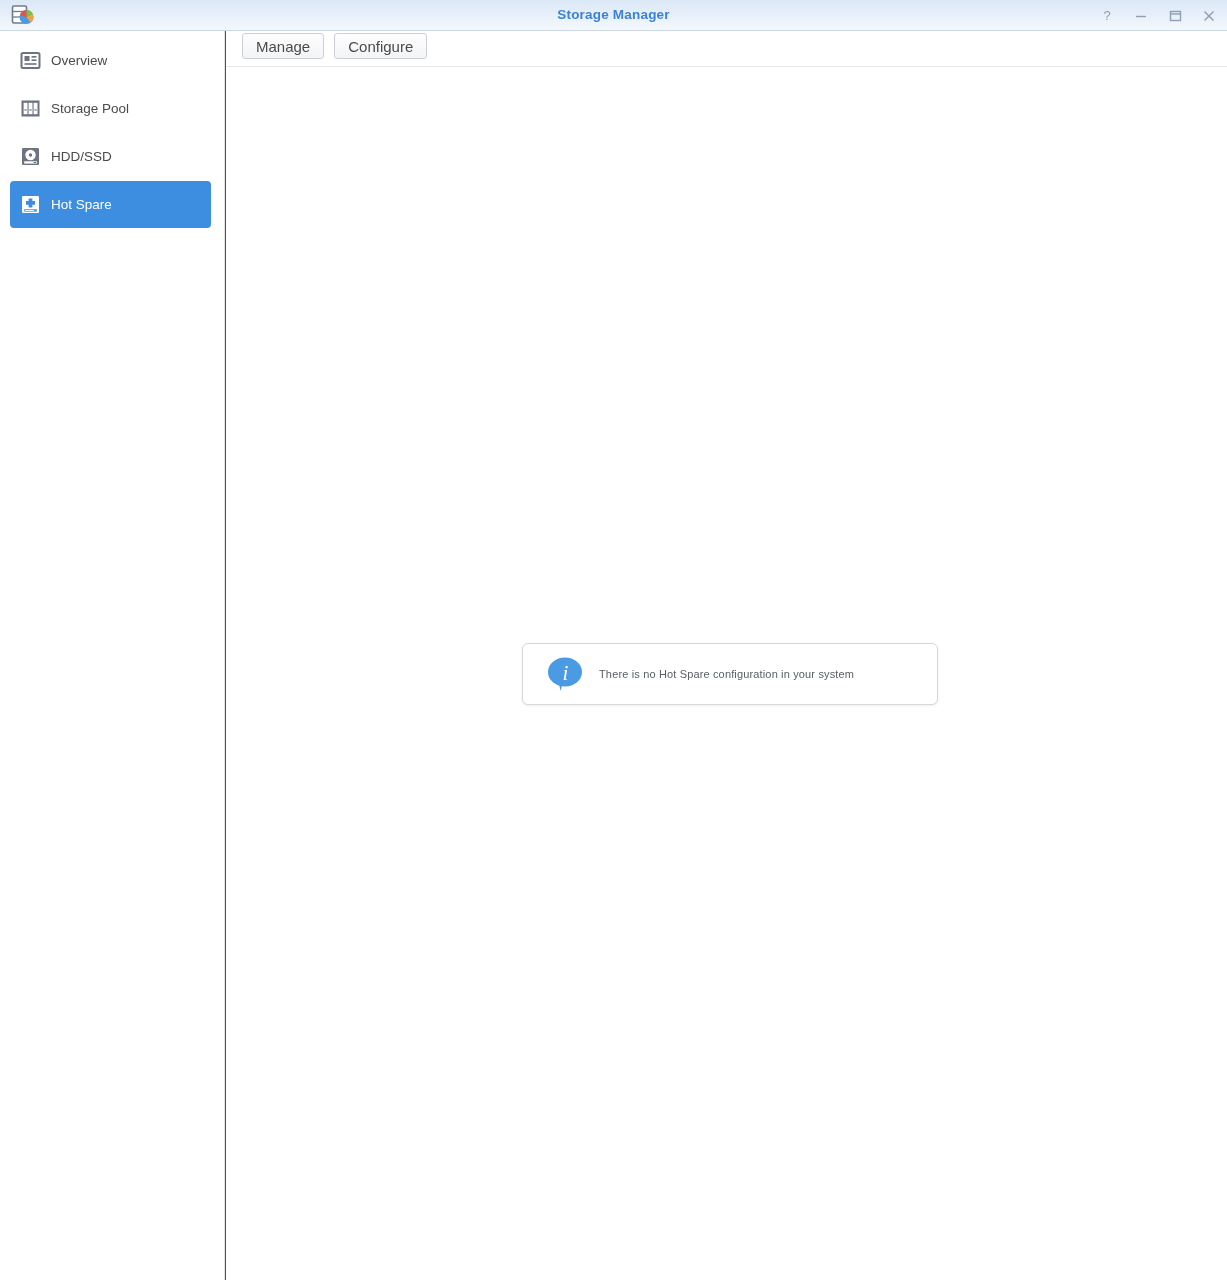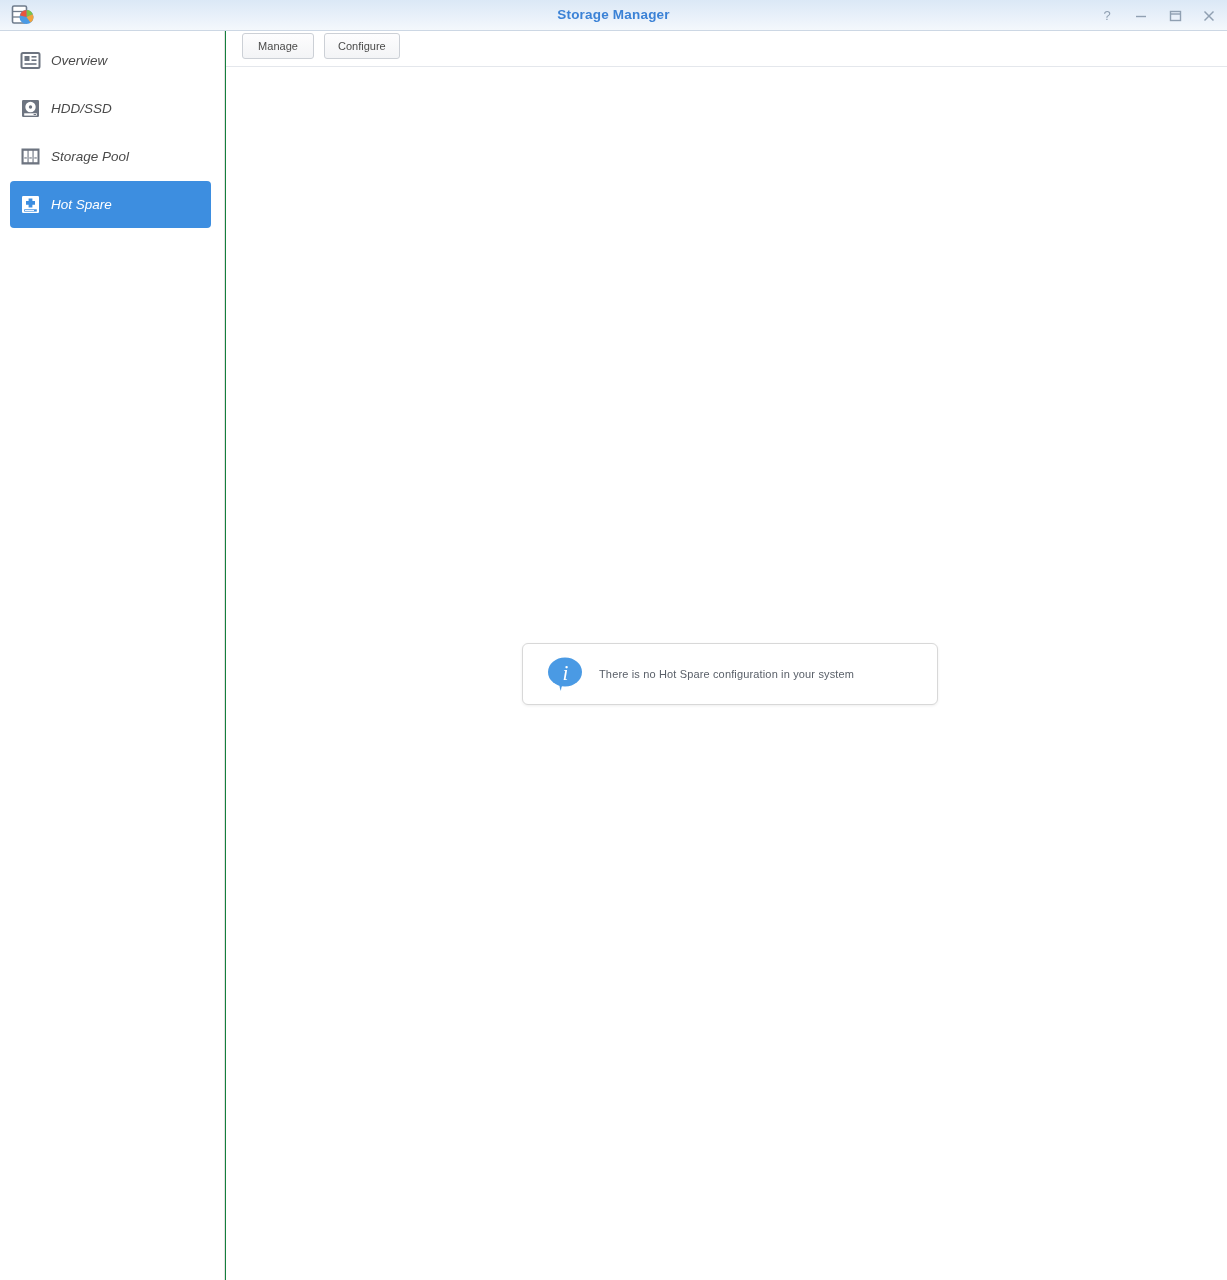--- a/index.html
+++ b/index.html
@@ -9,21 +9,21 @@
     height: 1280px;
     background: #ffffff;
     font-family: "Liberation Sans", sans-serif;
     overflow: hidden;
   }
 
   #app {
     position: relative;
     width: 1227px;
     height: 1280px;
-    background: #15803d;
+    background: #0369a1;
   }
 
   
   .titlebar {
     position: absolute;
     top: 0; left: 0;
     width: 1227px;
     height: 31px;
     background: linear-gradient(to bottom, #dbe8f6 0%, #e6eff9 45%, #f4f8fc 100%);
     border-bottom: 1px solid #ccd7e4;
@@ -68,21 +68,20 @@
   
   .sidebar {
     position: absolute;
     left: 0;
     top: 31px;
     width: 225px;
     height: 1249px;
     background: #ffffff;
     border-right: 1px solid #e2e2e2;
     padding-top: 6px;
-    font-style: italic;
   }
 
   .nav-item {
     position: relative;
     display: flex;
     align-items: center;
     height: 47px;
     margin: 0 13px 1px 10px;
     border-radius: 4px;
     padding-left: 9px;
@@ -127,21 +126,21 @@
     gap: 10px;
   }
 
   .tb-button {
     height: 26px;
     min-width: 72px;
     padding: 0 13px;
     background: linear-gradient(to bottom, #fdfdfe 0%, #f3f4f6 100%);
     border: 1px solid #ccd0d6;
     border-radius: 3px;
-    font-size: 11px;
+    font-size: 15px;
     font-family: "Liberation Sans", sans-serif;
     color: #4b4b4b;
     cursor: pointer;
     display: flex;
     align-items: center;
     justify-content: center;
   }
 
   .toolbar-sep {
     position: absolute;
@@ -240,45 +239,45 @@
           <rect x="4.5" y="13.2" width="12" height="1.6" fill="#6d7480"></rect>
         </svg>
       </span>
       <span class="nav-label">Overview</span>
     </div>
 
 
     <div class="nav-item">
       <span class="nav-icon">
         <svg width="21" height="21" viewBox="0 0 21 21">
-          <rect x="2" y="2" width="17" height="17" rx="1.2" fill="#6d7480"></rect>
-          <circle cx="10.5" cy="9" r="5.2" fill="#ffffff"></circle>
-          <circle cx="10.5" cy="9" r="1.7" fill="#6d7480"></circle>
-          <rect x="4.2" y="15.3" width="12.6" height="2.3" fill="#ffffff"></rect>
-          <rect x="13.6" y="16" width="2.4" height="1" fill="#6d7480"></rect>
-        </svg>
-      </span>
-      <span class="nav-label">HDD/SSD</span>
-    </div>
-
-    <div class="nav-item">
-      <span class="nav-icon">
-        <svg width="21" height="21" viewBox="0 0 21 21">
           <rect x="1.5" y="2.5" width="18" height="16" fill="#6d7480"></rect>
           <rect x="3.6" y="4.8" width="3.9" height="11.4" fill="#ffffff"></rect>
           <rect x="8.6" y="4.8" width="3.9" height="11.4" fill="#ffffff"></rect>
           <rect x="13.6" y="4.8" width="3.9" height="11.4" fill="#ffffff"></rect>
           <rect x="4.3" y="11.4" width="2.5" height="1.1" fill="#6d7480"></rect>
           <rect x="9.3" y="11.4" width="2.5" height="1.1" fill="#6d7480"></rect>
           <rect x="14.3" y="11.4" width="2.5" height="1.1" fill="#6d7480"></rect>
         </svg>
       </span>
       <span class="nav-label">Storage Pool</span>
     </div>
 
+    <div class="nav-item">
+      <span class="nav-icon">
+        <svg width="21" height="21" viewBox="0 0 21 21">
+          <rect x="2" y="2" width="17" height="17" rx="1.2" fill="#6d7480"></rect>
+          <circle cx="10.5" cy="9" r="5.2" fill="#ffffff"></circle>
+          <circle cx="10.5" cy="9" r="1.7" fill="#6d7480"></circle>
+          <rect x="4.2" y="15.3" width="12.6" height="2.3" fill="#ffffff"></rect>
+          <rect x="13.6" y="16" width="2.4" height="1" fill="#6d7480"></rect>
+        </svg>
+      </span>
+      <span class="nav-label">HDD/SSD</span>
+    </div>
+
     <div class="nav-item active">
       <span class="nav-icon">
         <svg width="21" height="21" viewBox="0 0 21 21">
           <rect x="2" y="2" width="17" height="17" rx="1.2" fill="#ffffff"></rect>
           <path d="M8.6 4.4 h3.8 v2.6 h2.6 v3.8 h-2.6 v2.6 h-3.8 v-2.6 h-2.6 v-3.8 h2.6 z" fill="#3d8ee0"></path>
           <rect x="4.2" y="15.3" width="12.6" height="2.3" fill="#3d8ee0"></rect>
           <rect x="5" y="16" width="9" height="0.9" fill="#ffffff"></rect>
         </svg>
       </span>
       <span class="nav-label">Hot Spare</span>

